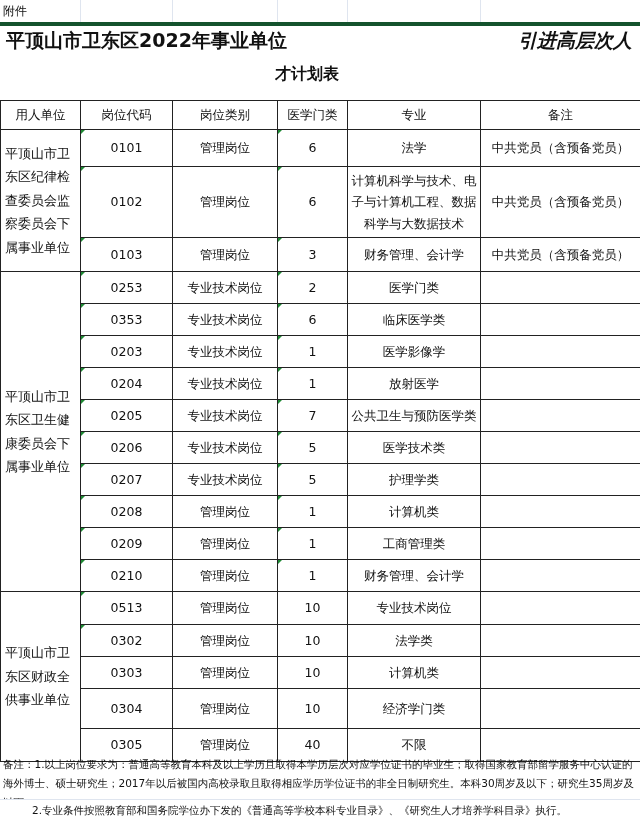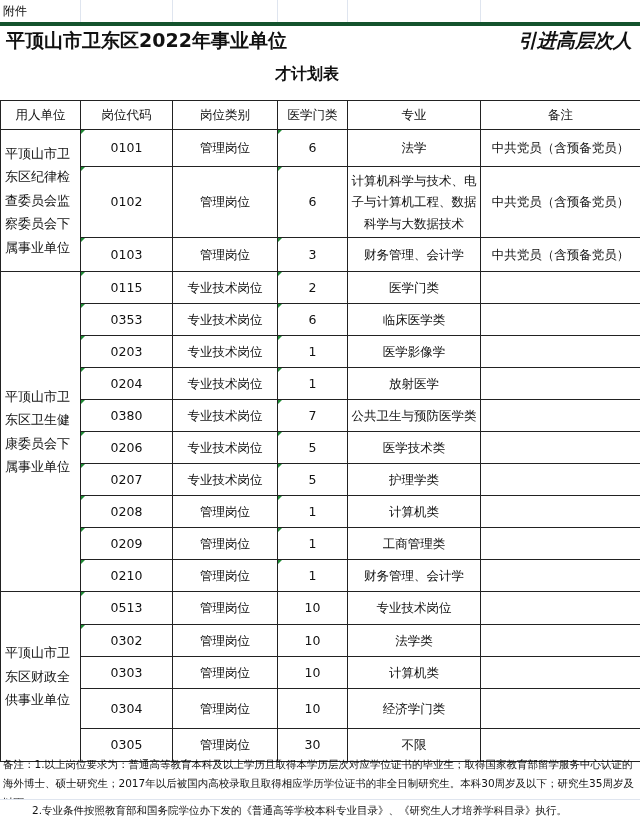--- a/index.html
+++ b/index.html
@@ -73,21 +73,21 @@
   <tr style="height:34px">
     <td><span class="tri"></span><span>0103</span></td>
     <td>管理岗位</td>
     <td><span class="tri"></span><span>3</span></td>
     <td class="major">财务管理、会计学</td>
     <td>中共党员（含预备党员）</td>
   </tr>
 
   <tr style="height:32px">
     <td rowspan="10" class="unit">平顶山市卫东区卫生健康委员会下属事业单位</td>
-    <td><span class="tri"></span><span>0115</span></td>
+    <td><span class="tri"></span><span>0253</span></td>
     <td>专业技术岗位</td>
     <td><span class="tri"></span><span>2</span></td>
     <td class="major">医学门类</td>
     <td></td>
   </tr>
   <tr style="height:32px">
     <td><span class="tri"></span><span>0353</span></td>
     <td>专业技术岗位</td>
     <td><span class="tri"></span><span>6</span></td>
     <td class="major">临床医学类</td>
@@ -101,21 +101,21 @@
     <td></td>
   </tr>
   <tr style="height:32px">
     <td><span class="tri"></span><span>0204</span></td>
     <td>专业技术岗位</td>
     <td><span class="tri"></span><span>1</span></td>
     <td class="major">放射医学</td>
     <td></td>
   </tr>
   <tr style="height:32px">
-    <td><span class="tri"></span><span>0380</span></td>
+    <td><span class="tri"></span><span>0205</span></td>
     <td>专业技术岗位</td>
     <td><span class="tri"></span><span>7</span></td>
     <td class="major">公共卫生与预防医学类</td>
     <td></td>
   </tr>
   <tr style="height:32px">
     <td><span class="tri"></span><span>0206</span></td>
     <td>专业技术岗位</td>
     <td><span class="tri"></span><span>5</span></td>
     <td class="major">医学技术类</td>
@@ -175,21 +175,21 @@
   <tr style="height:40px">
     <td>0304</td>
     <td>管理岗位</td>
     <td>10</td>
     <td class="major">经济学门类</td>
     <td></td>
   </tr>
   <tr style="height:33px">
     <td>0305</td>
     <td>管理岗位</td>
-    <td>30</td>
+    <td>40</td>
     <td class="major">不限</td>
     <td></td>
   </tr>
 </tbody>
   </table>
 
 <div class="notes">
   <div class="n1">备注：1.以上岗位要求为：普通高等教育本科及以上学历且取得本学历层次对应学位证书的毕业生；取得国家教育部留学服务中心认证的海外博士、硕士研究生；2017年以后被国内高校录取且取得相应学历学位证书的非全日制研究生。本科30周岁及以下；研究生35周岁及以下。</div>
   <div class="notesline"></div>
   <div class="n2">2.专业条件按照教育部和国务院学位办下发的《普通高等学校本科专业目录》、《研究生人才培养学科目录》执行。</div>

